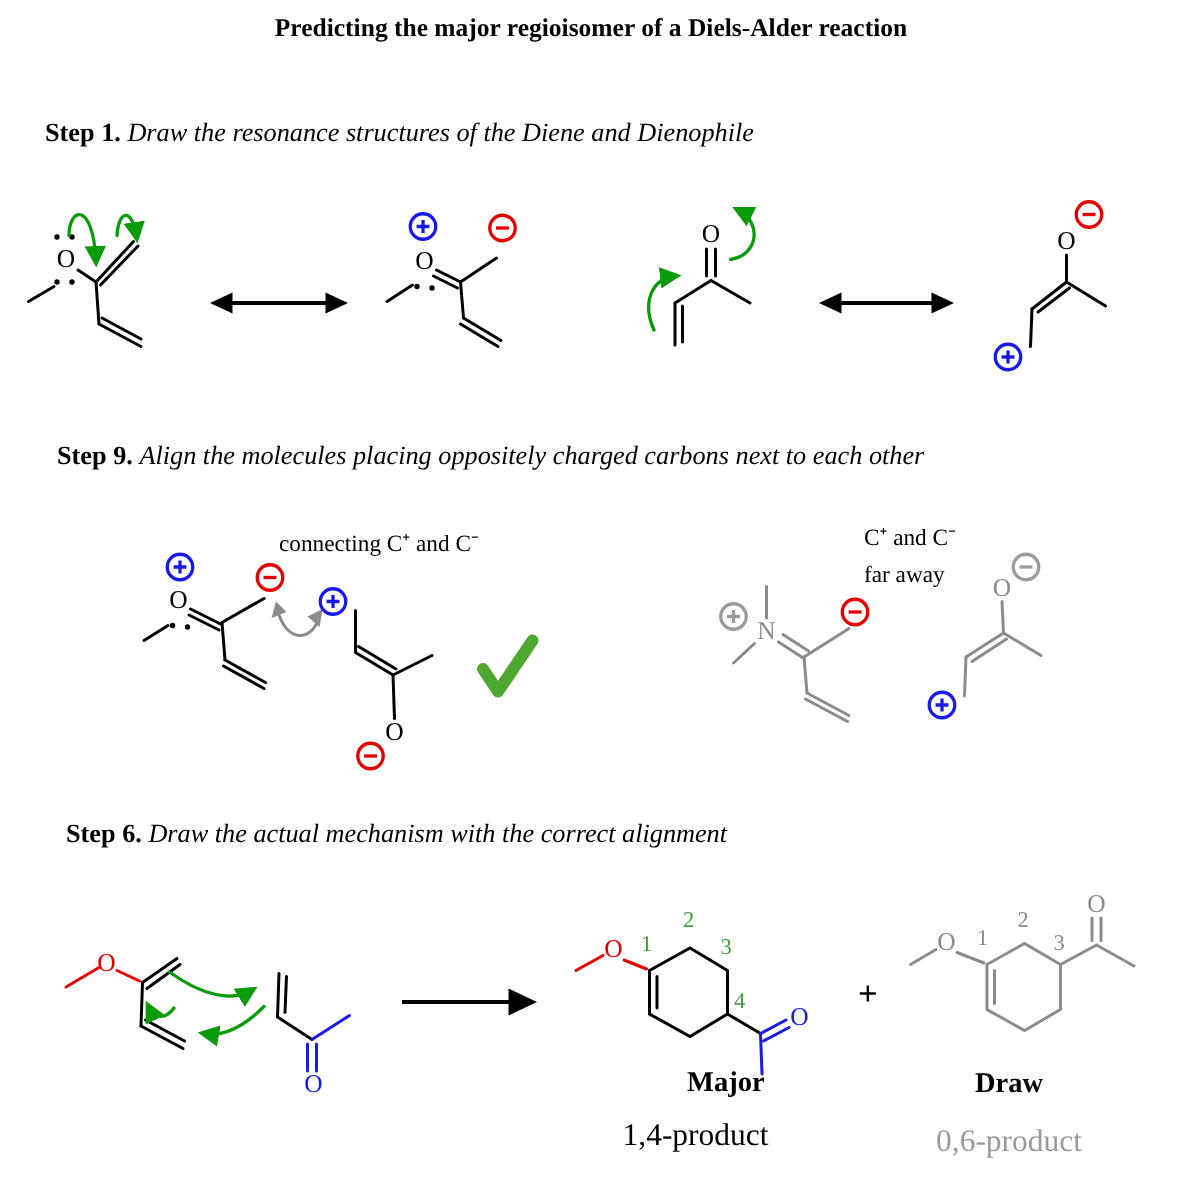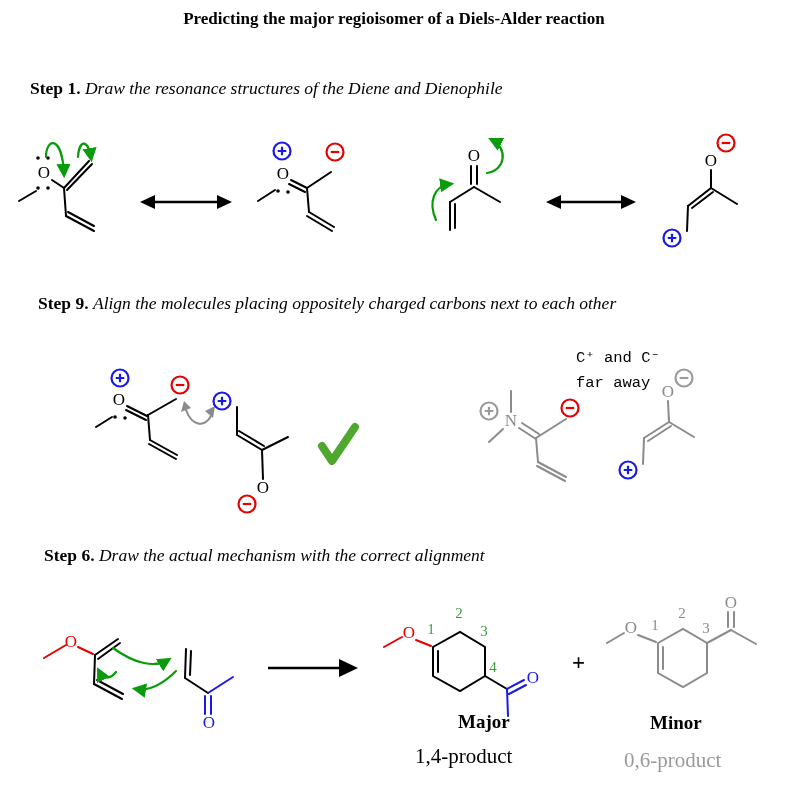--- a/index.html
+++ b/index.html
@@ -8,21 +8,21 @@
   .abs{position:absolute;}
   .title{top:9px;left:0;width:100%;text-align:center;font-weight:bold;font-size:17px;}
   .step{font-size:17.5px;white-space:nowrap;}
   .step .lbl{font-weight:bold;}
   .step .txt{font-style:italic;}
   .step1{left:30px;top:78px;}
   .step2{left:38px;top:293px;}
   .step3{left:44px;top:545px;}
   .caption{font-size:15.5px;white-space:nowrap;}
   .cap-good{left:186px;top:350px;}
-  .cap-bad{left:576px;top:346px;line-height:25px;font-family:Liberation Mono, monospace;}
+  .cap-bad{left:576px;top:346px;line-height:25px;}
   .prod-label{font-size:19px;font-weight:bold;}
   .prod-name{font-size:21px;}
   .major-label{left:433px;top:711px;margin-left:25px;}
   .major-name{left:415px;top:744px;}
   .minor-label{left:650px;top:712px;}
   .minor-name{left:624px;top:748px;color:#9a9a9a;}
   .plus-sign{left:572px;top:650px;font-size:23px;font-weight:bold;}
   svg text{font-family:"Liberation Serif",serif;}
   .bk{stroke:#000000;stroke-width:2;fill:none;stroke-linecap:round;}
   .bk25{stroke:#000000;stroke-width:2.6;fill:none;}
@@ -240,25 +240,26 @@
   <div class="abs step step2">
     <span class="lbl">Step 9.</span>
     <span class="txt">Align the molecules placing oppositely charged carbons next to each other</span>
   </div>
 
   <div class="abs step step3">
     <span class="lbl">Step 6.</span>
     <span class="txt">Draw the actual mechanism with the correct alignment</span>
   </div>
 
+  <div class="abs caption cap-good">connecting C⁺ and C⁻</div>
 
   <div class="abs caption cap-bad">
     <div>C⁺ and C⁻</div>
     <div>far away</div>
   </div>
 
   <div class="abs prod-label major-label">Major</div>
   <div class="abs prod-name major-name">1,4-product</div>
   <div class="abs plus-sign">+</div>
-  <div class="abs prod-label minor-label">Minor</div>
+  <div class="abs prod-label minor-label">Draw</div>
   <div class="abs prod-name minor-name">0,6-product</div>
 
 </div>
 
 </body></html>

